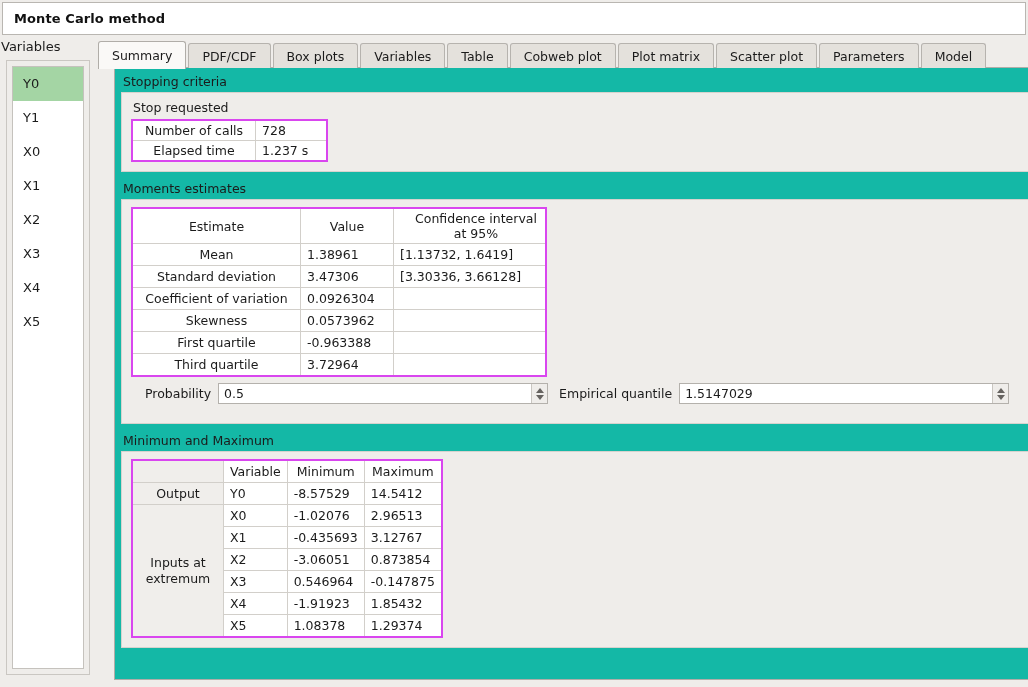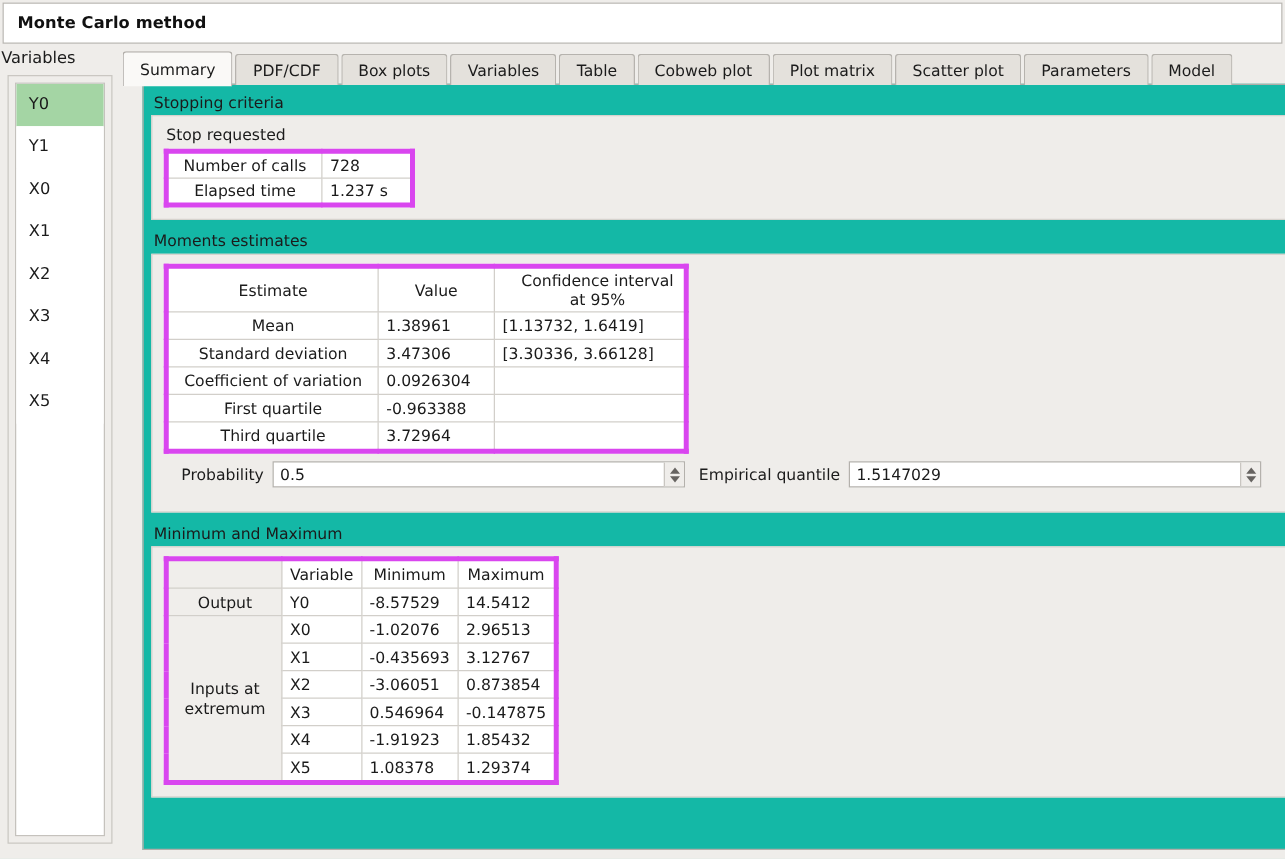--- a/index.html
+++ b/index.html
@@ -158,21 +158,21 @@
     font-size: 12.5px;
     color: #1b1b1b;
     margin: 0 0 4px 2px;
   }
 
   
   table.grid {
     border-collapse: collapse;
     background: #ffffff;
     font-size: 12.5px;
-    border: 4px solid #d946ef;
+    border: 2px solid #d946ef;
   }
   table.grid td, table.grid th {
     border: 1px solid #d2cfca;
     padding: 2px 6px;
     font-weight: normal;
     color: #1b1b1b;
     background: #ffffff;
     white-space: nowrap;
     line-height: 17px;
   }
@@ -341,20 +341,25 @@
                     <td class="ci val">[1.13732, 1.6419]</td>
                   </tr>
                   <tr>
                     <td class="rowhdr">Standard deviation</td>
                     <td class="val">3.47306</td>
                     <td class="ci val">[3.30336, 3.66128]</td>
                   </tr>
                   <tr>
                     <td class="rowhdr">Coefficient of variation</td>
                     <td class="val">0.0926304</td>
+                    <td class="ci val"></td>
+                  </tr>
+                  <tr>
+                    <td class="rowhdr">Skewness</td>
+                    <td class="val">0.0573962</td>
                     <td class="ci val"></td>
                   </tr>
                   <tr>
                     <td class="rowhdr">First quartile</td>
                     <td class="val">-0.963388</td>
                     <td class="ci val"></td>
                   </tr>
                   <tr>
                     <td class="rowhdr">Third quartile</td>
                     <td class="val">3.72964</td>

